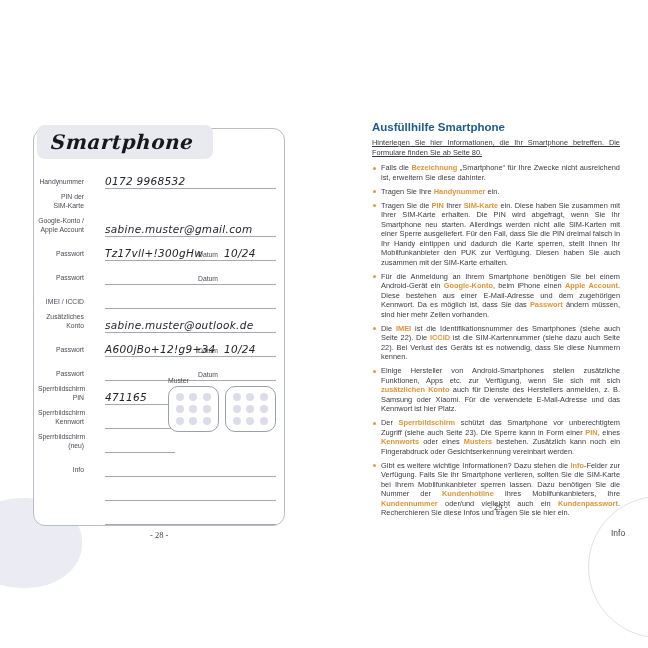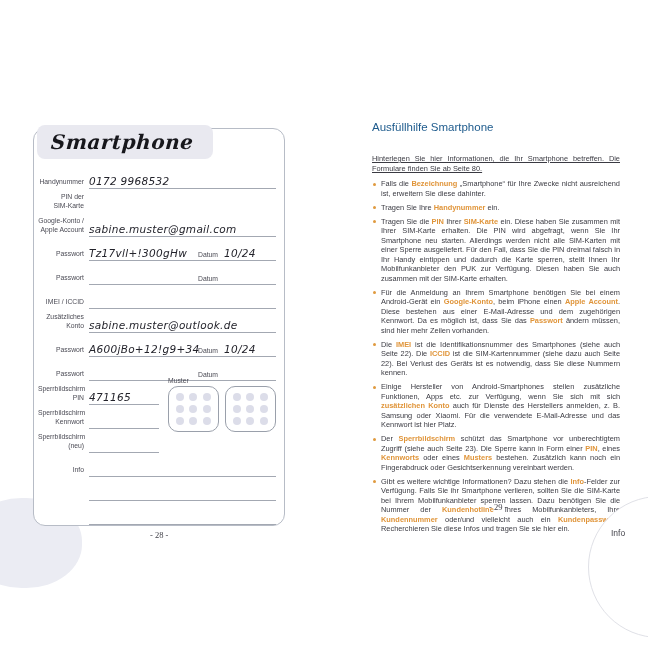--- a/index.html
+++ b/index.html
@@ -10,21 +10,21 @@
   .page-curl{position:absolute;left:-34px;top:498px;width:116px;height:90px;
              background:#ebecf3;border-radius:48%;z-index:0;}
   .form-box{position:absolute;left:33px;top:128px;width:250px;height:396px;
             border:1.5px solid #b7bcc6;border-radius:12px;z-index:1;background:#fff;}
   .form-title-box{position:absolute;left:3px;top:-4px;width:176px;height:34px;
             background:#e9e9f0;border-radius:8px;display:flex;align-items:center;
             padding-left:14px;box-sizing:border-box;z-index:2;}
   .form-title{font-family:"DejaVu Serif",serif;font-style:italic;font-weight:bold;
             font-size:20px;color:#17171c;transform:skewX(-4deg);letter-spacing:.5px;}
   .form-rows{position:absolute;left:0;top:0;width:100%;padding-top:36px;box-sizing:border-box;}
-  .frow{display:flex;height:24px;align-items:flex-end;padding:0 8px 0 4px;box-sizing:border-box;}
+  .frow{display:flex;height:24px;align-items:flex-end;padding:0 8px 0 4px;box-sizing:border-box;gap:16px;}
   .flabel{width:46px;text-align:right;font-size:6.8px;color:#4b4b55;line-height:1.3;
           white-space:pre-line;padding-bottom:2px;flex:none;}
   .ffield{flex:1;margin-left:5px;border-bottom:1px solid #a3a8b2;display:flex;
           align-items:flex-end;padding-bottom:1px;min-width:0;}
   .frow.short .ffield{flex:0 0 70px;margin-top:16px;}
   .hand{font-family:"DejaVu Sans",sans-serif;font-style:italic;font-size:10.5px;
         color:#23232b;letter-spacing:.3px;white-space:nowrap;}
   .fvalue{flex:1;min-width:0;}
   .fmid{width:70px;text-align:center;font-size:6.8px;color:#4b4b55;line-height:1.3;
         white-space:pre-line;padding-bottom:1px;flex:none;}
@@ -37,21 +37,21 @@
   .pattern-box{width:51px;height:46px;border:1px solid #9aa0ab;border-radius:10px;
         display:grid;grid-template-columns:repeat(3,1fr);place-items:center;
         padding:4px;box-sizing:border-box;background:#fff;}
   .pdot{width:8px;height:8px;border-radius:50%;background:#dcdde9;}
   .pagenum{position:absolute;font-family:"Liberation Serif",serif;font-size:8.5px;color:#3f3f47;}
   .pagenum.left{left:150px;top:530px;}
   .pagenum.right{left:489px;top:502px;}
 
   
   .help{position:absolute;left:372px;top:121px;width:248px;z-index:1;}
-  .help-heading{font-size:11.5px;font-weight:normal;color:#1e5b8d;margin-bottom:21px;}
+  .help-heading{font-size:11.5px;font-weight:bold;color:#1e5b8d;margin-bottom:5px;}
   .help-intro{font-size:7.4px;line-height:9.5px;color:#3a3a42;text-align:justify;margin-bottom:6px;text-decoration:underline;}
   .bullet{display:flex;margin-bottom:4.5px;}
   .dot{width:3px;height:3px;border-radius:50%;background:#e09a3e;margin:3.5px 5px 0 1px;flex:none;}
   .btext{flex:1;font-size:7.4px;line-height:9.5px;color:#3a3a42;text-align:justify;min-width:0;}
   .hl{color:#e0953a;font-weight:bold;}
 
   
   .corner-circle{position:absolute;left:588px;top:496px;width:140px;height:140px;
         border:1px solid #e0e1e7;border-radius:50%;background:#fff;z-index:1;}
   .corner-label{position:absolute;left:611px;top:528px;font-size:8.5px;color:#46464e;z-index:2;}

